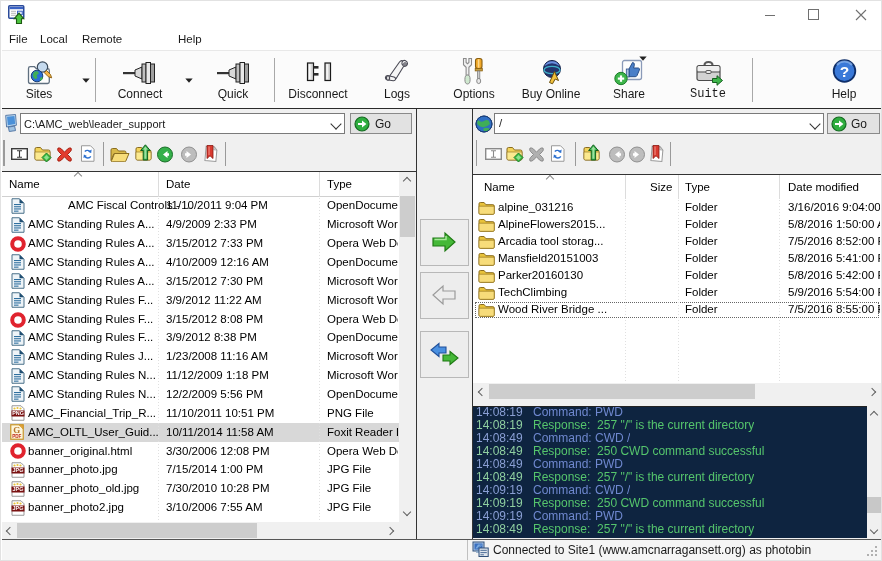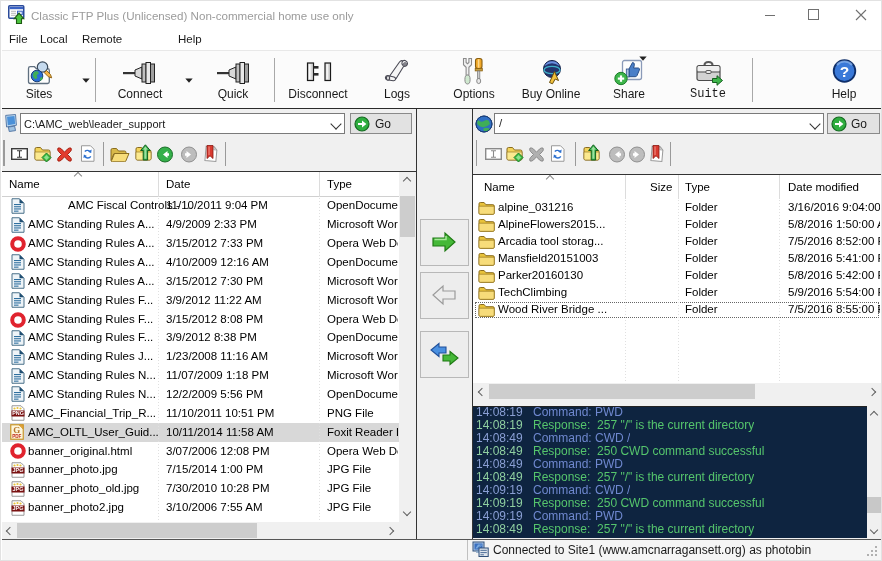--- a/index.html
+++ b/index.html
@@ -13,21 +13,20 @@
 
 <svg class="a" style="left:7px;top:4px" width="18" height="19" viewBox="0 0 18 19">
  <rect x="0.75" y="0.75" width="15" height="12.5" rx="1" fill="#fff" stroke="#2a4a9a" stroke-width="1.5"></rect>
  <rect x="1.5" y="1.8" width="13.5" height="2.4" fill="#3a62c4"></rect>
  <rect x="3" y="5.8" width="5" height="1" fill="#b8b8b8"></rect>
  <rect x="3" y="7.8" width="5" height="1" fill="#b8b8b8"></rect>
  <rect x="3" y="9.8" width="8" height="1" fill="#b8b8b8"></rect>
  <rect x="9.5" y="6.2" width="4.8" height="3.4" fill="#dde6f8" stroke="#3a62c4"></rect>
  <path d="M8.5 18.5 V13.8 H6.2 L11 8.2 L15.8 13.8 H13.5 V18.5 Z" fill="#4cc43f" stroke="#1e5a12" stroke-width="1.1"></path>
 </svg>
-<div class="lbl" style="left:30px;top:8px;font-size:11.6px;color:#9b9b9b;">Classic FTP Plus (Unlicensed) Non-commercial home use only</div>
 <div class="a" style="left:764px;top:14px;width:10px;height:1px;background:#707070;"></div>
 <div class="a" style="left:807px;top:8px;width:11px;height:11px;border:1px solid #707070;"></div>
 <svg class="a" style="left:854px;top:8px" width="12" height="12" viewBox="0 0 12 12">
       <path d="M1 1 L11 11 M11 1 L1 11" stroke="#707070" stroke-width="1.1"></path>
     </svg>
 
 <div class="lbl" style="left:8px;top:32px;font-size:11.5px;">File</div>
 <div class="lbl" style="left:39px;top:32px;font-size:11.5px;">Local</div>
 <div class="lbl" style="left:81px;top:32px;font-size:11.5px;">Remote</div>
 <div class="lbl" style="left:135px;top:48px;font-size:13px;font-weight:bold;">Tools</div>
@@ -354,21 +353,21 @@
 <div class="row" style="left:326px;top:349.2px;width:71px;">Microsoft Word 9</div>
 <svg class="a" style="left:10px;top:366.575px" width="14" height="16" viewBox="0 0 14 16">
  <path d="M1 0.75 h7.5 l4.5 4.5 v10 h-12 z" fill="#eef4f8" stroke="#4a7089" stroke-width="1"></path>
  <path d="M8.5 0.75 l4.5 4.5 h-4.5 z" fill="#1f4e72"></path>
  <rect x="3" y="6" width="7" height="1.1" fill="#2f6f9f"></rect>
  <rect x="3" y="8.2" width="7" height="1.1" fill="#2f6f9f"></rect>
  <rect x="3" y="10.4" width="7" height="1.1" fill="#2f6f9f"></rect>
  <rect x="3" y="12.6" width="4.5" height="1.1" fill="#2f6f9f"></rect>
     </svg>
 <div class="row" style="left:27px;top:368.1px;width:131px;">AMC Standing Rules N...</div>
-<div class="row" style="left:165px;top:368.1px;">11/07/2009 1:18 PM</div>
+<div class="row" style="left:165px;top:368.1px;">11/12/2009 1:18 PM</div>
 <div class="row" style="left:326px;top:368.1px;width:71px;">Microsoft Word 9</div>
 <svg class="a" style="left:10px;top:385.425px" width="14" height="16" viewBox="0 0 14 16">
  <path d="M1 0.75 h7.5 l4.5 4.5 v10 h-12 z" fill="#eef4f8" stroke="#4a7089" stroke-width="1"></path>
  <path d="M8.5 0.75 l4.5 4.5 h-4.5 z" fill="#1f4e72"></path>
  <rect x="3" y="6" width="7" height="1.1" fill="#2f6f9f"></rect>
  <rect x="3" y="8.2" width="7" height="1.1" fill="#2f6f9f"></rect>
  <rect x="3" y="10.4" width="7" height="1.1" fill="#2f6f9f"></rect>
  <rect x="3" y="12.6" width="4.5" height="1.1" fill="#2f6f9f"></rect>
     </svg>
 <div class="row" style="left:27px;top:386.9px;width:131px;">AMC Standing Rules N...</div>
@@ -392,21 +391,21 @@
  <text x="6.8" y="14.2" font-family="Liberation Sans,sans-serif" font-size="4.6" font-weight="bold" fill="#c02818" text-anchor="middle">PDF</text>
  <path d="M9 1 l4 0 l0 4 z" fill="#e8a33c" stroke="#c8962a" stroke-width="0.6"></path>
     </svg>
 <div class="row" style="left:27px;top:424.6px;width:131px;">AMC_OLTL_User_Guid...</div>
 <div class="row" style="left:165px;top:424.6px;">10/11/2014 11:58 AM</div>
 <div class="row" style="left:326px;top:424.6px;width:71px;">Foxit Reader PDF</div>
 <svg class="a" style="left:9px;top:442.475px" width="16" height="16" viewBox="0 0 16 16">
  <circle cx="8" cy="8" r="5.8" fill="none" stroke="#e0232e" stroke-width="4"></circle>
     </svg>
 <div class="row" style="left:27px;top:443.5px;width:131px;">banner_original.html</div>
-<div class="row" style="left:165px;top:443.5px;">3/07/2006 12:08 PM</div>
+<div class="row" style="left:165px;top:443.5px;">3/30/2006 12:08 PM</div>
 <div class="row" style="left:326px;top:443.5px;width:71px;">Opera Web Docu</div>
 <svg class="a" style="left:10px;top:460.82500000000005px" width="14" height="16" viewBox="0 0 14 16">
  <path d="M1 0.75 h9 l3 3 v11.5 h-12 z" fill="#fff" stroke="#999" stroke-width="1"></path>
  <circle cx="3.5" cy="3.5" r="1.1" fill="#e8c23a"></circle>
       <circle cx="6.5" cy="3" r="1.1" fill="#e8c23a"></circle>
       <circle cx="9.5" cy="3.5" r="1.1" fill="#e8c23a"></circle>
  <rect x="0.5" y="5.5" width="13" height="6" fill="#7a1212"></rect>
  <text x="7" y="10.3" font-family="Liberation Sans,sans-serif" font-size="5.4" font-weight="bold" fill="#fff" text-anchor="middle">JPG</text>
     </svg>
 <div class="row" style="left:27px;top:462.3px;width:131px;">banner_photo.jpg</div>

